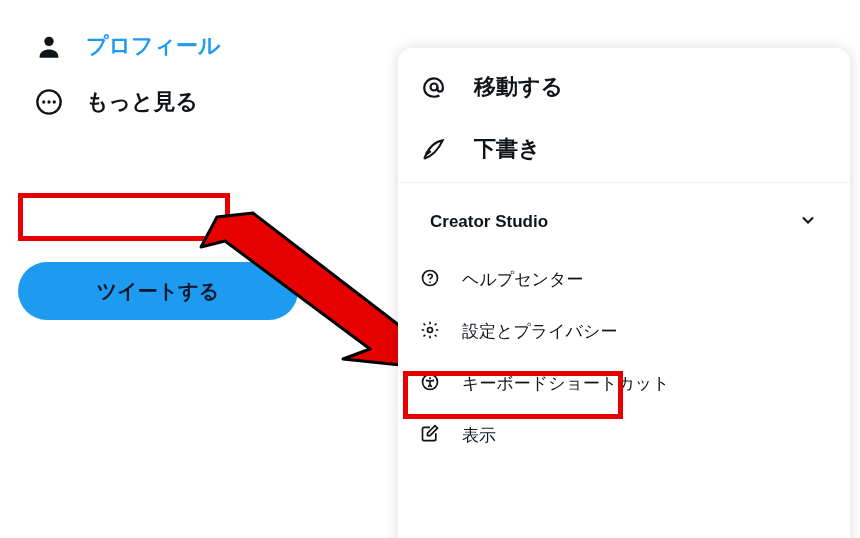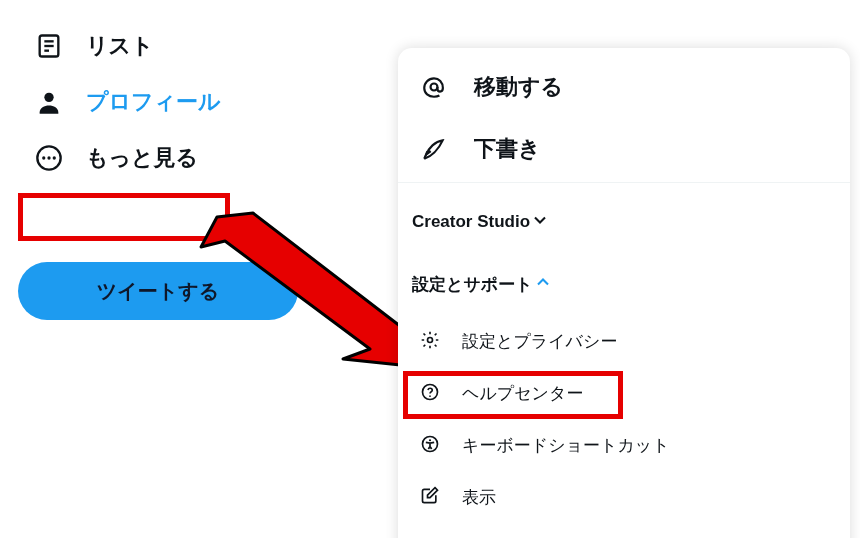--- a/index.html
+++ b/index.html
@@ -21,46 +21,35 @@
     .arrow { position:absolute; left:195px; top:211px; pointer-events:none; }
 
     
     .panel { position:absolute; left:398px; top:0; width:452px; height:536px; border-radius:14px; box-shadow:0 0 14px rgba(0,0,0,0.14); background:#fff; padding-top:8px;margin-top:48px; }
     .p-item { display:flex; align-items:center; height:58px; padding:0 22px; cursor:pointer; }
     .p-item .ic { width:28px; height:28px; display:flex; align-items:center; justify-content:center; flex:none; color:#0f1419; }
     .p-item .lbl { margin-left:26px; font-size:22px; font-weight:700; color:#0f1419; }
     .p-sub .lbl { font-size:17px; font-weight:400; color:#0f1419; margin-left:20px; }
     .p-item.big { height:62px; }
     .divider { height:1px; background:#eff3f4; margin:2px 0 8px; }
-    .acc { display:flex; align-items:center; height:62px; padding:0 14px; cursor:pointer; }
+    .acc { display:flex; align-items:center; justify-content:space-between; height:62px; padding:0 32px; cursor:pointer; }
     .acc .lbl { font-size:17px; font-weight:700; color:#0f1419; }
     .acc .chev { color:#0f1419; }
     .acc.open .chev { color:#1d9bf0; }
     .p-sub { height:52px; padding-left:22px; display:flex; align-items:center; cursor:pointer; }
     .p-sub .ic { width:22px; height:22px; color:#0f1419; }
 
     .hi-help { position:absolute; left:403px; top:371px; width:220px; height:48px; border:5px solid #e60000; pointer-events:none; }
   </style>
 </head>
 <body>
 
 <div class="stage">
 
   <nav class="nav">
-    <div class="nav-item">
-      <span class="ic">
-        <svg viewBox="0 0 24 24" width="28" height="28" fill="none" stroke="currentColor" stroke-width="2">
-            <rect x="4" y="3" width="16" height="18" rx="2"></rect>
-            <line x1="8" y1="8" x2="16" y2="8"></line>
-            <line x1="8" y1="12" x2="16" y2="12"></line>
-            <line x1="8" y1="16" x2="12" y2="16"></line>
-          </svg>
-      </span>
-      <span class="lbl">リスト</span>
-    </div>
     <div class="nav-item profile">
       <span class="ic">
         <svg viewBox="0 0 24 24" width="28" height="28" fill="currentColor">
             <circle cx="12" cy="8" r="4"></circle>
             <path d="M4 21c0-4 4-6 8-6s8 2 8 6v1H4v-1z"></path>
           </svg>
       </span>
       <span class="lbl">プロフィール</span>
     </div>
     <div class="nav-item">
@@ -114,48 +103,40 @@
     <div class="acc">
       <span class="lbl">Creator Studio</span>
       <span class="chev">
         <svg viewBox="0 0 24 24" width="20" height="20" fill="none" stroke="currentColor" stroke-width="2.5">
             <polyline points="6 9 12 15 18 9"></polyline>
           </svg>
       </span>
     </div>
 
 
-    <div class="acc open">
-      <span class="lbl">設定とサポート</span>
-      <span class="chev">
-        <svg viewBox="0 0 24 24" width="20" height="20" fill="none" stroke="currentColor" stroke-width="2.5">
-            <polyline points="6 15 12 9 18 15"></polyline>
+
+    <div class="p-sub">
+      <span class="ic">
+        <svg viewBox="0 0 24 24" width="20" height="20" fill="none" stroke="currentColor" stroke-width="2">
+            <circle cx="12" cy="12" r="9"></circle>
+            <path d="M9.5 9.5c.4-1.2 1.4-2 2.6-2 1.5 0 2.6 1 2.6 2.3 0 1-.7 1.6-1.6 2.2-.8.5-1 .9-1 1.7"></path>
+            <circle cx="12" cy="17" r="1" fill="currentColor" stroke="none"></circle>
           </svg>
       </span>
+      <span class="lbl">ヘルプセンター</span>
     </div>
 
     <div class="p-sub">
       <span class="ic">
         <svg viewBox="0 0 24 24" width="20" height="20" fill="none" stroke="currentColor" stroke-width="2">
             <circle cx="12" cy="12" r="3"></circle>
             <path d="M12 2v3M12 19v3M4.2 4.2l2.1 2.1M17.7 17.7l2.1 2.1M2 12h3M19 12h3M4.2 19.8l2.1-2.1M17.7 6.3l2.1-2.1"></path>
           </svg>
       </span>
       <span class="lbl">設定とプライバシー</span>
-    </div>
-
-    <div class="p-sub">
-      <span class="ic">
-        <svg viewBox="0 0 24 24" width="20" height="20" fill="none" stroke="currentColor" stroke-width="2">
-            <circle cx="12" cy="12" r="9"></circle>
-            <path d="M9.5 9.5c.4-1.2 1.4-2 2.6-2 1.5 0 2.6 1 2.6 2.3 0 1-.7 1.6-1.6 2.2-.8.5-1 .9-1 1.7"></path>
-            <circle cx="12" cy="17" r="1" fill="currentColor" stroke="none"></circle>
-          </svg>
-      </span>
-      <span class="lbl">ヘルプセンター</span>
     </div>
 
     <div class="p-sub">
       <span class="ic">
         <svg viewBox="0 0 24 24" width="20" height="20" fill="none" stroke="currentColor" stroke-width="2">
             <circle cx="12" cy="12" r="9"></circle>
             <circle cx="12" cy="7.5" r="1.3" fill="currentColor" stroke="none"></circle>
             <path d="M7 10l5 1 5-1M12 11v4M10 18l2-3 2 3"></path>
           </svg>
       </span>

